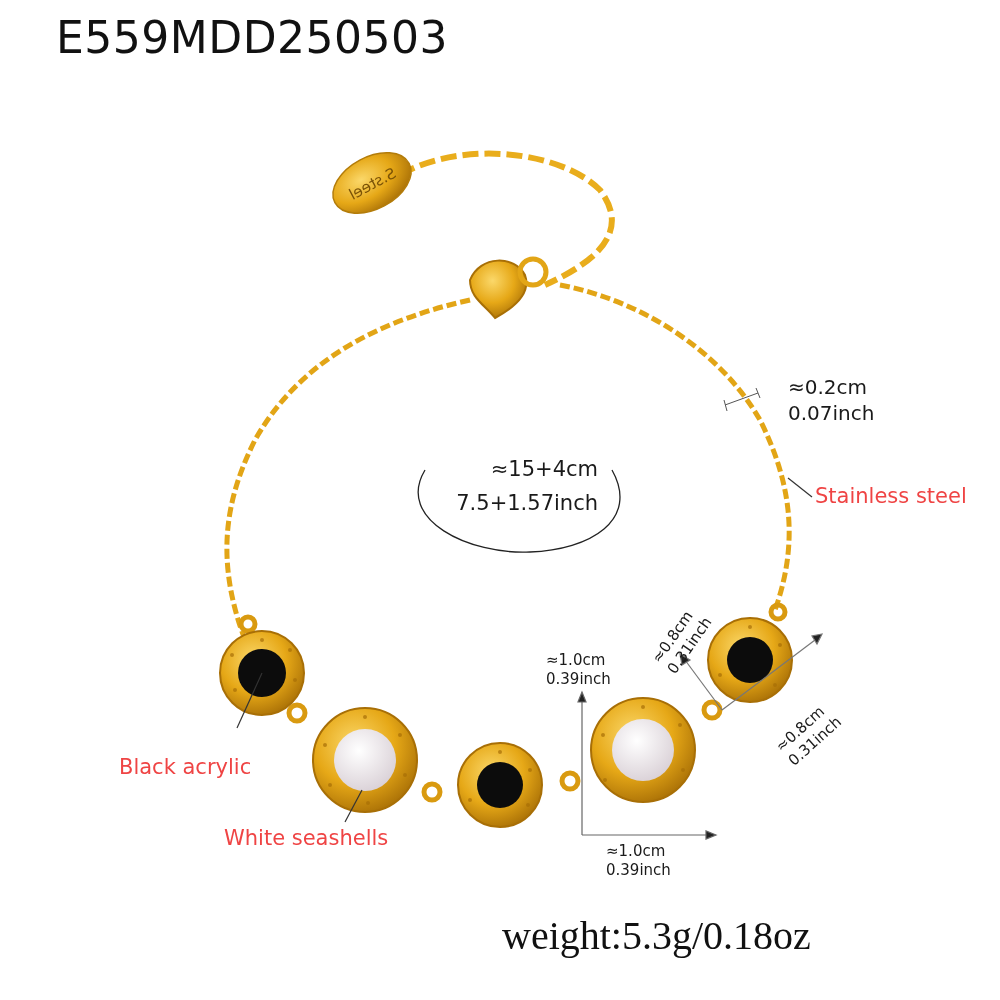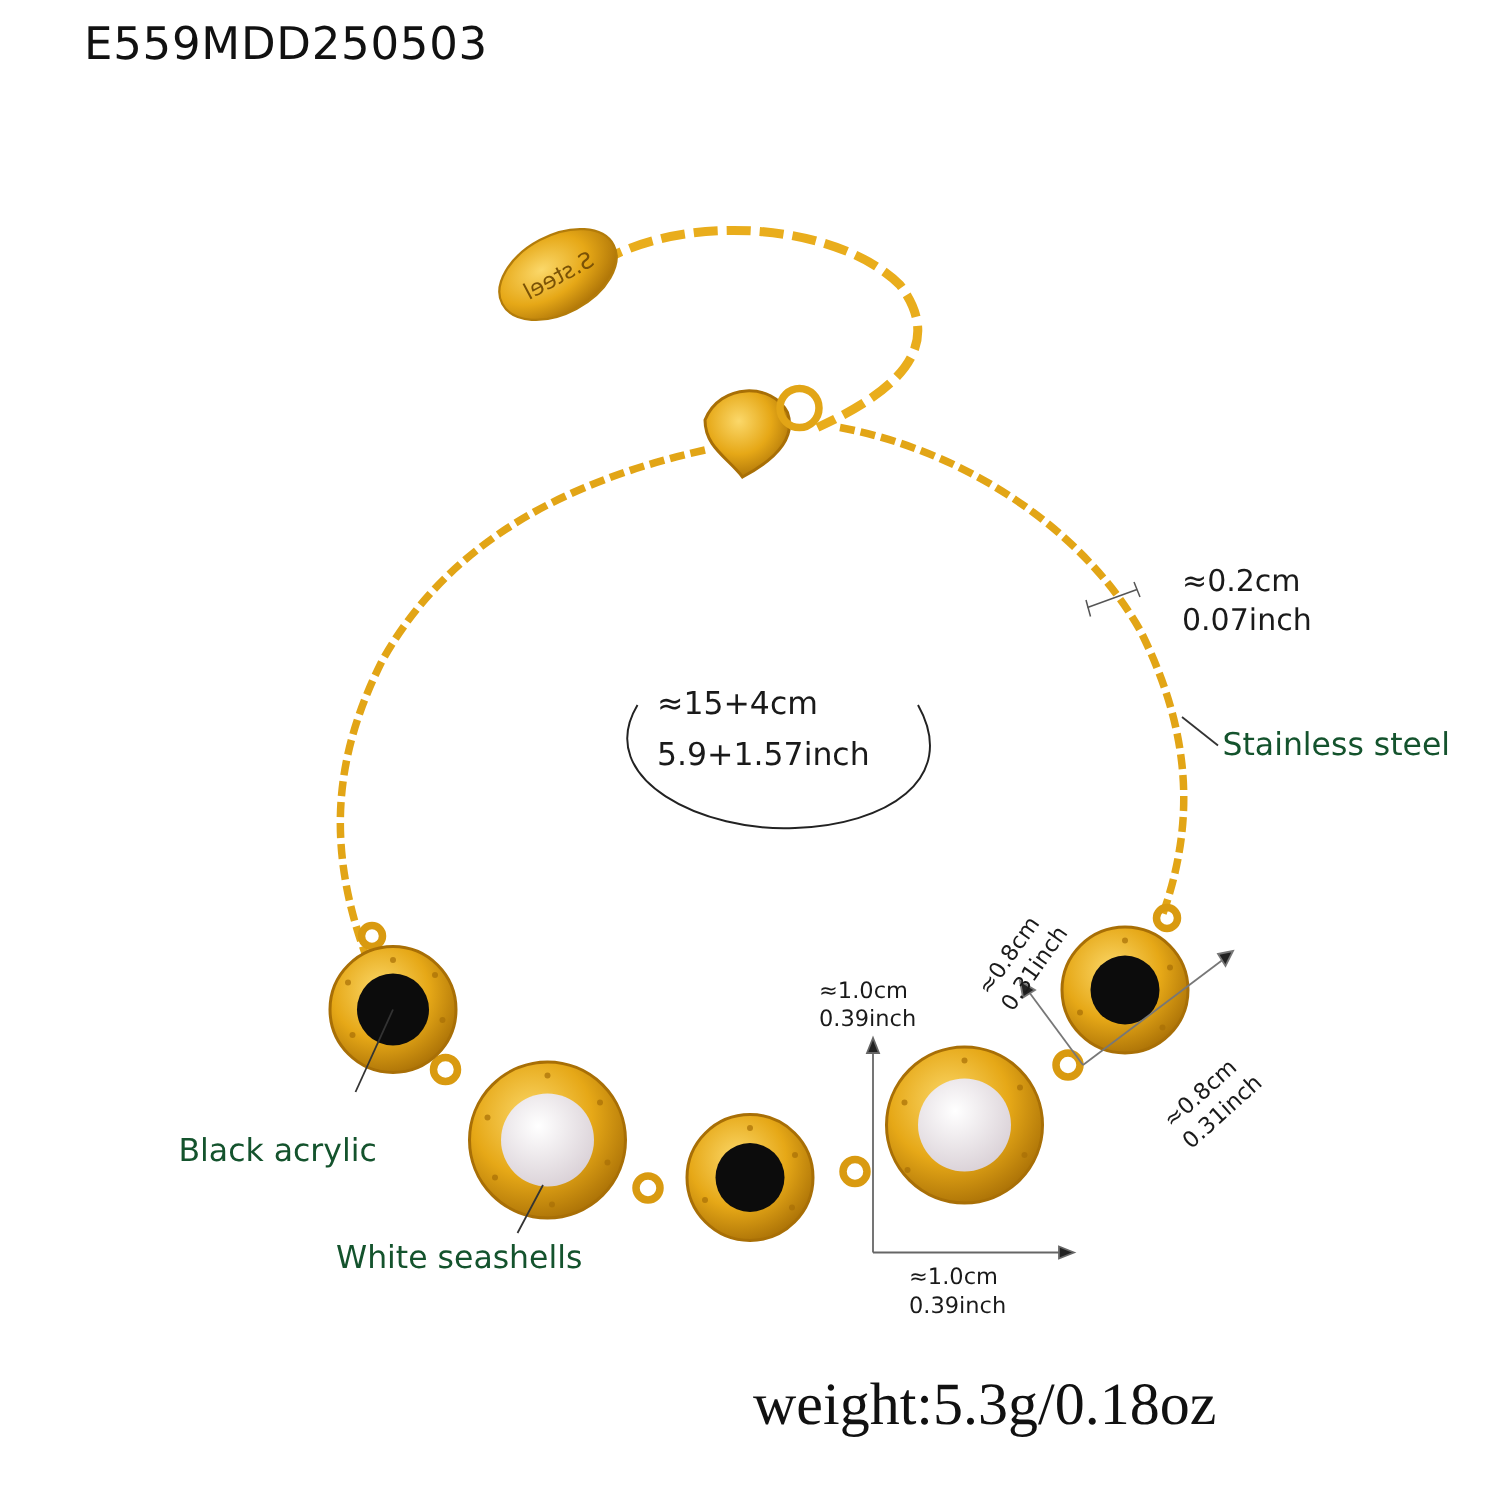--- a/index.html
+++ b/index.html
@@ -1,20 +1,20 @@
 <!DOCTYPE html>
 <html><head>
 <meta charset="utf-8">
 <style>
   html, body { margin: 0; padding: 0; background: #ffffff; }
   body { width: 1000px; height: 1000px; position: relative; overflow: hidden;
          font-family: "DejaVu Sans", "Liberation Sans", sans-serif; color: #111; }
   .abs { position: absolute; white-space: nowrap; }
-  .sku { left: 56px; top: 12px; font-size: 30px; letter-spacing: 0.5px; text-align: right; }
-  .lbl { font-size: 21px; color: #14532d; }
+  .sku { left: 56px; top: 12px; font-size: 44px; letter-spacing: 0.5px; text-align: right; }
+  .lbl { font-size: 21px; color: #ef4444; }
   .dim { font-size: 20px; color: #1a1a1a; line-height: 26px; }
   .dim-sm { font-size: 15px; color: #1a1a1a; line-height: 19px; }
   .weight { left: 502px; top: 912px; font-size: 40px; font-family: Liberation Serif, serif; }
   svg.art { position: absolute; left: 0; top: 0; }
   .rot-a { transform-origin: 0 0; transform: rotate(-55deg); }
   .rot-b { transform-origin: 0 0; transform: rotate(-42deg); }
 </style>
 </head>
 <body>
 
@@ -145,23 +145,23 @@
   </g>
 </svg>
 
 <div class="abs dim" style="left:788px; top:374px;">
   <div>≈0.2cm</div>
   <div>0.07inch</div>
 </div>
 
 <div class="abs lbl" style="left:815px; top:484px;">Stainless steel</div>
 
-<div class="abs dim" style="left:438px; top:452px; text-align:left; width:160px; line-height:34px; font-size:21px;">
+<div class="abs dim" style="left:438px; top:452px; text-align:right; width:160px; line-height:34px; font-size:21px;">
   <div>≈15+4cm</div>
-  <div>5.9+1.57inch</div>
+  <div>7.5+1.57inch</div>
 </div>
 
 <div class="abs dim-sm rot-a" style="left:648px; top:656px;">
   <div>≈0.8cm</div>
   <div>0.31inch</div>
 </div>
 
 <div class="abs dim-sm rot-b" style="left:772px; top:742px;">
   <div>≈0.8cm</div>
   <div>0.31inch</div>

